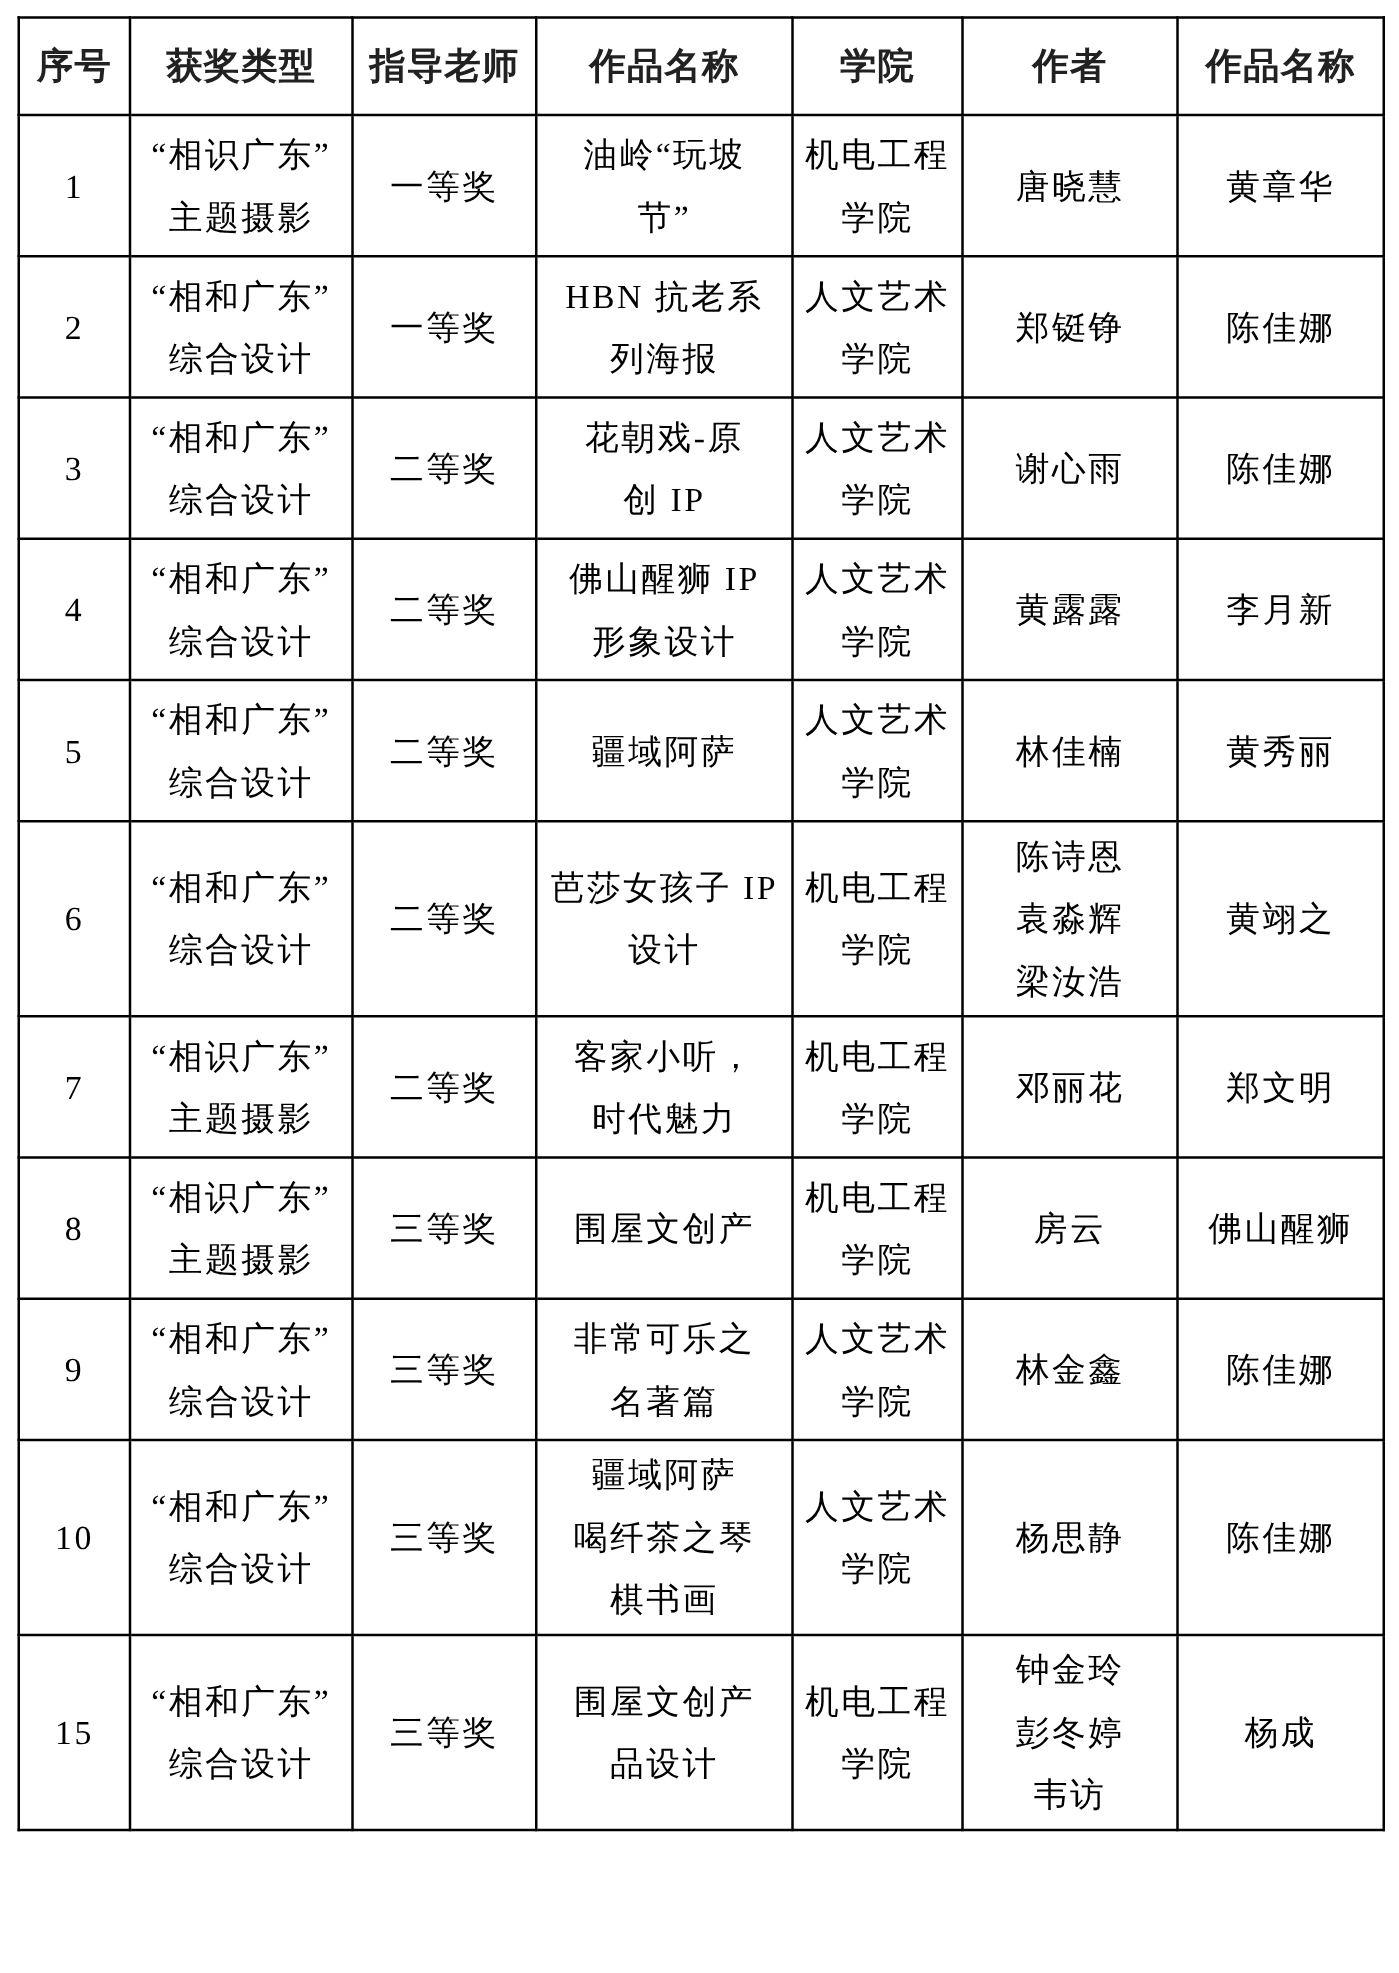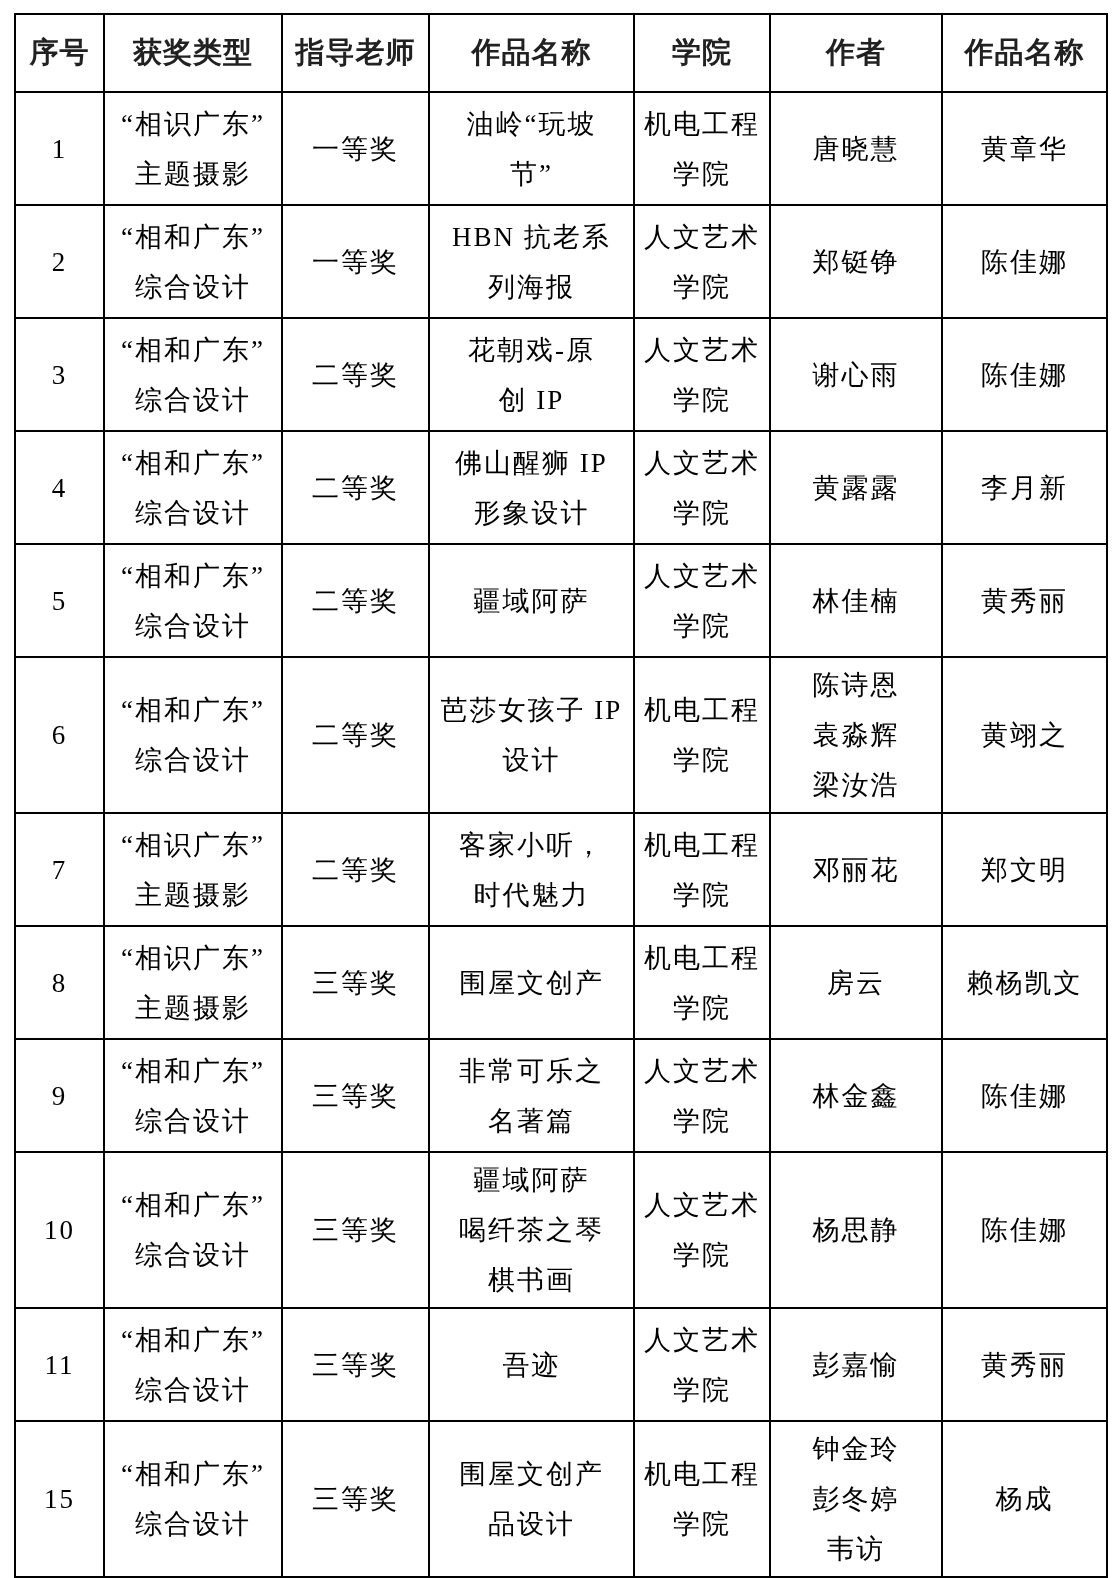--- a/index.html
+++ b/index.html
@@ -176,21 +176,21 @@
 
   <tr>
     <td>8</td>
     <td>“相识广东”
 主题摄影</td>
     <td>三等奖</td>
     <td>围屋文创产</td>
     <td>机电工程
 学院</td>
     <td>房云</td>
-    <td>赖杨凯文</td>
+    <td>佛山醒狮</td>
   </tr>
 
   <tr>
     <td>9</td>
     <td>“相和广东”
 综合设计</td>
     <td>三等奖</td>
     <td>非常可乐之
 名著篇</td>
     <td>人文艺术
@@ -206,31 +206,20 @@
     <td>三等奖</td>
     <td>疆域阿萨
 喝纤茶之琴
 棋书画</td>
     <td>人文艺术
 学院</td>
     <td>杨思静</td>
     <td>陈佳娜</td>
   </tr>
 
-  <tr>
-    <td>11</td>
-    <td>“相和广东”
-综合设计</td>
-    <td>三等奖</td>
-    <td>吾迹</td>
-    <td>人文艺术
-学院</td>
-    <td>彭嘉愉</td>
-    <td>黄秀丽</td>
-  </tr>
 
   <tr>
     <td>15</td>
     <td>“相和广东”
 综合设计</td>
     <td>三等奖</td>
     <td>围屋文创产
 品设计</td>
     <td>机电工程
 学院</td>

